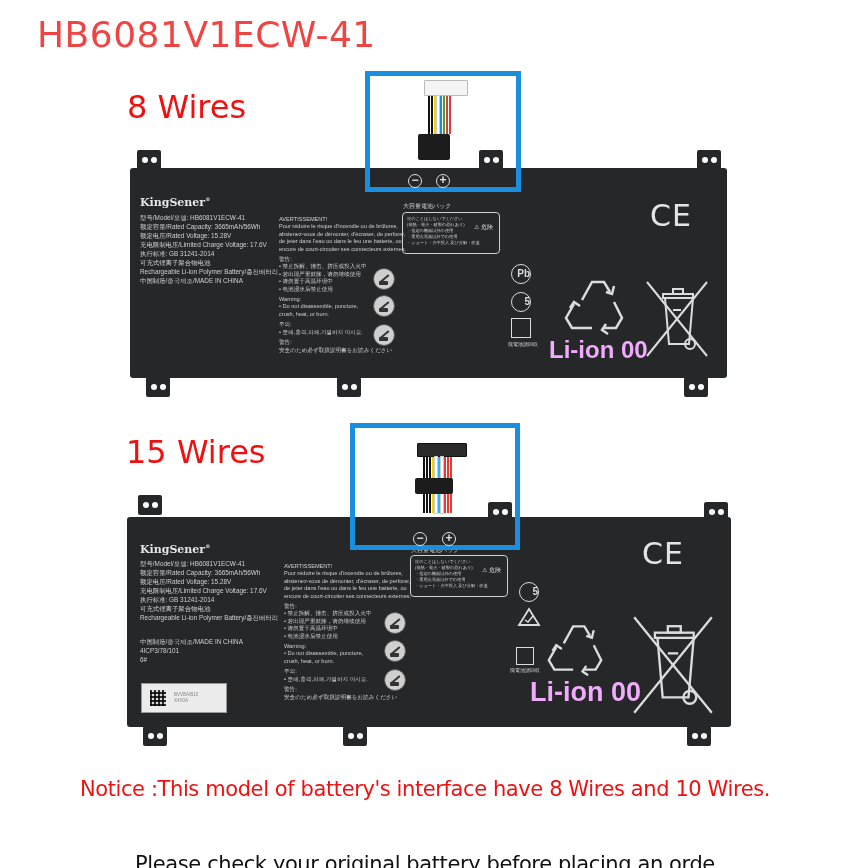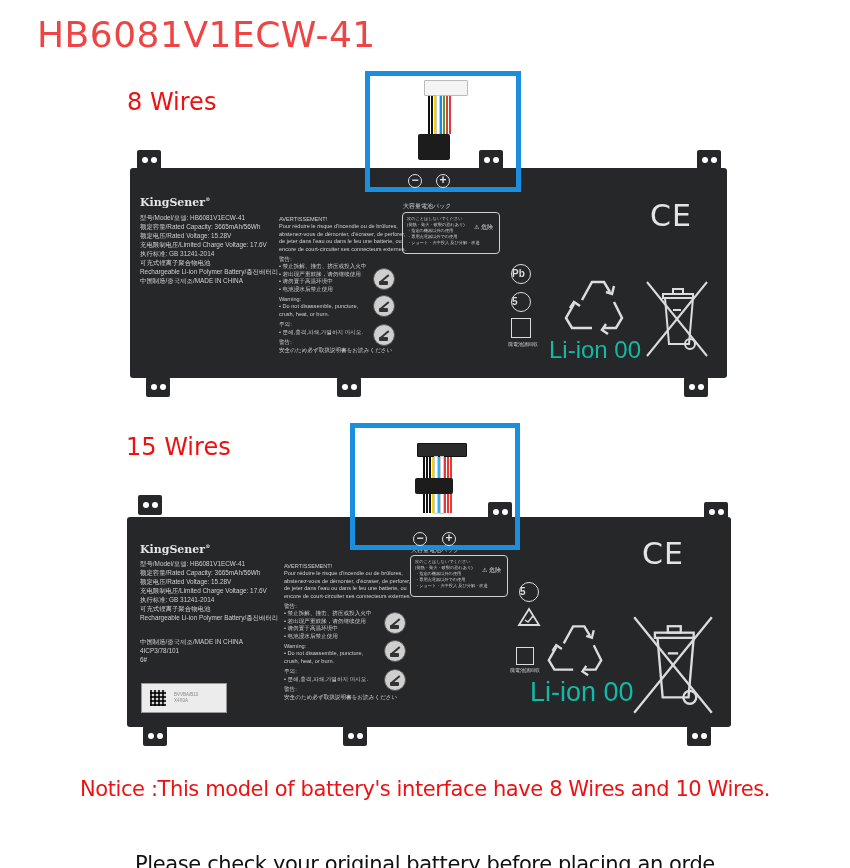--- a/index.html
+++ b/index.html
@@ -1,20 +1,20 @@
 <!DOCTYPE html>
 <html><head>
 <meta charset="utf-8">
 <style>
   * { box-sizing: border-box; margin: 0; padding: 0; }
   html, body { width: 850px; height: 868px; background: #ffffff; overflow: hidden; }
   body { position: relative; font-family: "Liberation Sans", "DejaVu Sans", sans-serif; }
 
   .title { position: absolute; left: 37px; top: 14px; font-size: 36px; color: #ef4444; letter-spacing: 0.5px; font-family: "DejaVu Sans", sans-serif; }
-  .variant-label { position: absolute; font-size: 24px; color: #ee1111; font-family: "DejaVu Sans", sans-serif; }
+  .variant-label { position: absolute; font-size: 32px; color: #ee1111; font-family: "DejaVu Sans", sans-serif; }
 
   .battery { position: absolute; background: #262729; border-radius: 3px; }
   .tab { position: absolute; width: 24px; height: 20px; background: #262729; border-radius: 2px; display: flex; align-items: center; justify-content: center; gap: 3px; }
   .tab .hole { width: 6px; height: 6px; background: #fff; border-radius: 50%; }
 
   .brand { position: absolute; font-family: "DejaVu Serif", serif; font-weight: bold; font-size: 11px; color: #e6e6e6; }
   .brand sup { font-size: 5px; }
   .spec { position: absolute; font-size: 6.4px; line-height: 9px; color: #d0d0d0; white-space: nowrap; }
   .warn { position: absolute; font-size: 5.6px; line-height: 7.4px; color: #cfcfcf; white-space: nowrap; }
   .warn .hd { margin-top: 3px; }
@@ -22,22 +22,22 @@
   .pict { position: absolute; width: 22px; height: 22px; border-radius: 50%; background: #cfcfcf; border: 1.5px solid #555; }
   .pict::after { content: ""; position: absolute; left: 4px; top: 9px; width: 12px; height: 1.5px; background: #333; transform: rotate(-40deg); }
   .pict::before { content: ""; position: absolute; left: 5px; top: 12px; width: 9px; height: 4px; background: #333; border-radius: 1px; }
 
   .jp-box { position: absolute; border: 1px solid #cfcfcf; border-radius: 4px; }
   .jp-title { position: absolute; font-size: 6px; color: #d0d0d0; white-space: nowrap; }
   .jp-lines { position: absolute; left: 4px; top: 3px; font-size: 4.2px; line-height: 6px; color: #cfcfcf; white-space: nowrap; }
   .jp-warn { position: absolute; right: 6px; top: 10px; font-size: 6px; color: #ddd; }
 
   .ce { position: absolute; font-size: 30px; color: #e4e4e4; font-family: "DejaVu Sans", sans-serif; letter-spacing: 1px; }
-  .liion { position: absolute; font-size: 24px; font-weight: normal; color: #14b8a6; font-family: "Liberation Sans", sans-serif; }
-  .small-sym { position: absolute; color: #dcdcdc; font-size: 12px; text-align: left; }
+  .liion { position: absolute; font-size: 24px; font-weight: bold; color: #f0abfc; font-family: "Liberation Sans", sans-serif; }
+  .small-sym { position: absolute; color: #dcdcdc; font-size: 12px; text-align: right; }
   .circ { border: 1.5px solid #dcdcdc; border-radius: 50%; width: 20px; height: 20px; line-height: 17px; font-size: 10px; font-weight: bold; }
   .recycle-lbl { position: absolute; font-size: 5px; color: #cfcfcf; white-space: nowrap; }
 
   .qr-label { position: absolute; background: #ececec; border: 1px solid #999; }
   .qr { position: absolute; left: 8px; top: 6px; width: 16px; height: 16px;
         background: repeating-linear-gradient(90deg,#333 0 2px,#ececec 2px 4px),
                     repeating-linear-gradient(0deg,#333 0 2px,#ececec 2px 4px);
         background-blend-mode: multiply; }
   .qr-text { position: absolute; left: 32px; top: 8px; font-size: 4.5px; line-height: 6px; color: #888; white-space: nowrap; }
 

